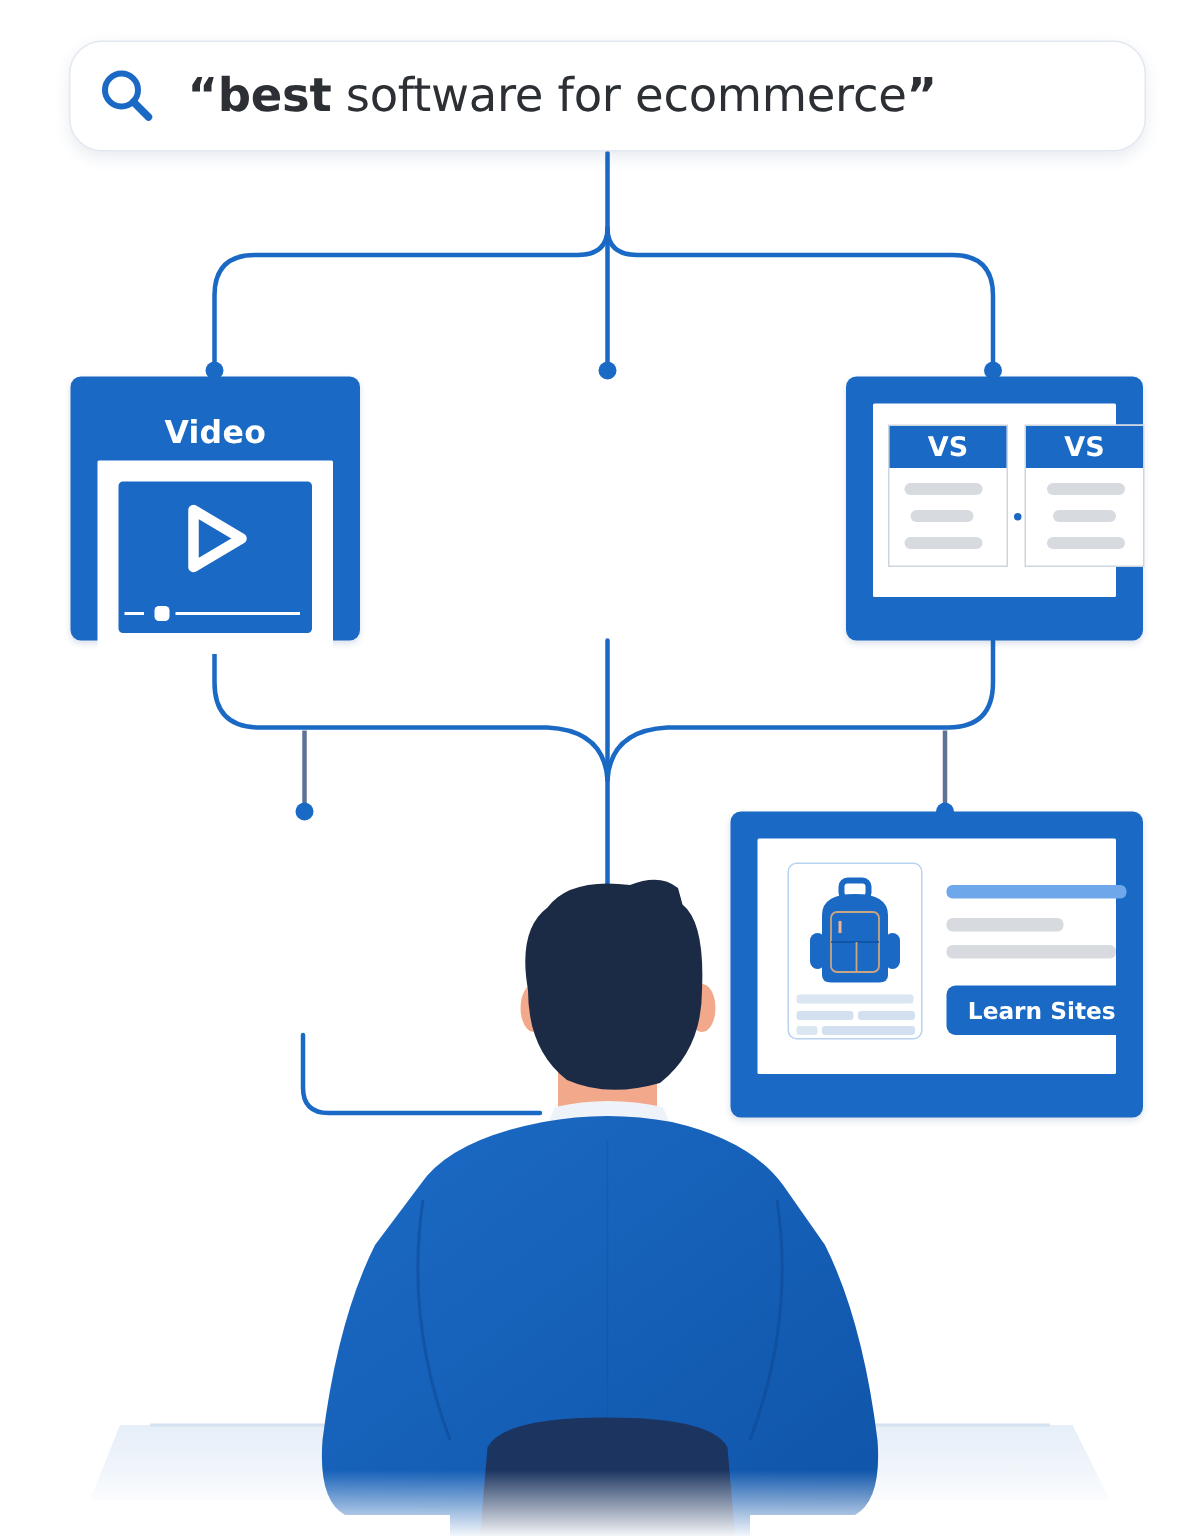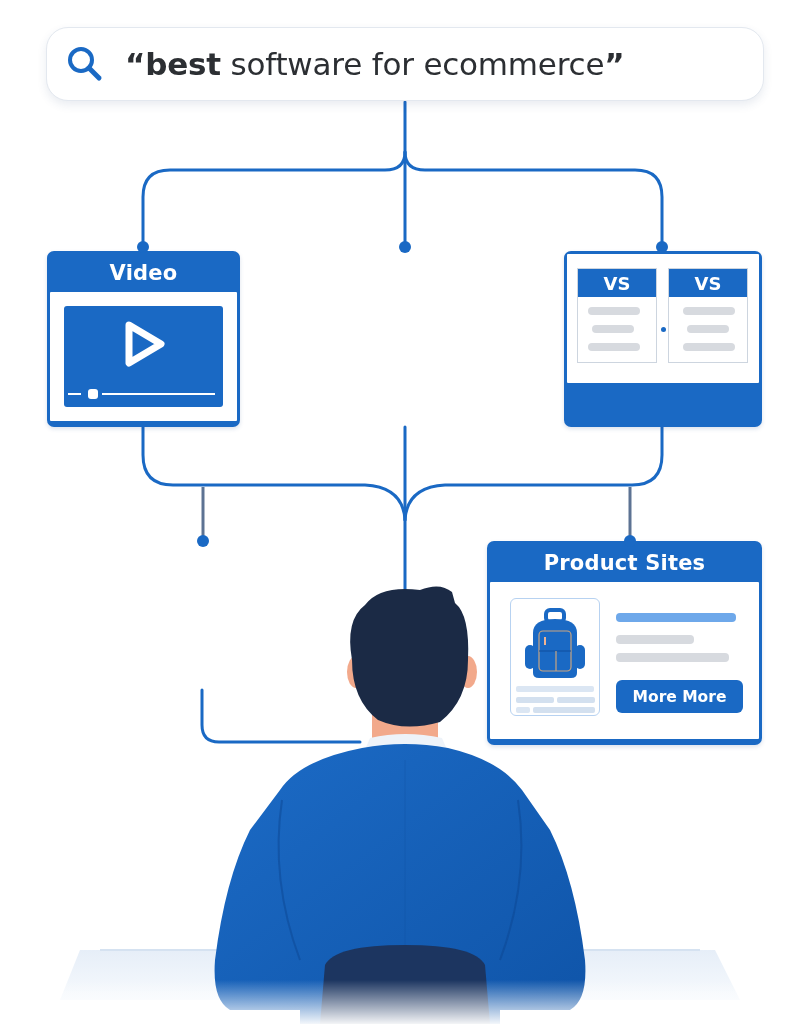--- a/index.html
+++ b/index.html
@@ -22,21 +22,21 @@
   }
   .search-text .q { font-weight: 700; }
   .search-text .bold { font-weight: 700; }
 
   
   svg.connectors { position: absolute; left: 0; top: 0; width: 795px; height: 1024px; }
 
   
   .card {
     position: absolute; background: #1a69c4; border-radius: 7px;
-    padding: 3px; box-shadow: 0 2px 4px rgba(20,60,130,0.15);
+    padding: 18px; box-shadow: 0 2px 4px rgba(20,60,130,0.15);
   }
   .card-header {
     height: 38px; display: flex; align-items: center; justify-content: center;
     color: #ffffff; font-weight: 700; font-size: 21px; letter-spacing: 0.2px;
     font-family: "DejaVu Sans", sans-serif;
   }
   .card-body {
     background: #ffffff; border-radius: 1px; position: relative;
   }
 
@@ -156,21 +156,20 @@
         <div class="bar" style="left:14px; top:74px; width:52px;"></div>
       </div>
       <div class="cmp-dot" style="left:94px; top:73px;"></div>
     </div>
   </div>
   <div class="dot" style="left:656px; top:241px;"></div>
 
   <div class="dot" style="left:197px; top:535px;"></div>
 
   <div class="card" style="left:487px; top:541px; width:275px; height:204px;">
-    <div class="card-header">Product Sites</div>
     <div class="card-body" style="height:157px;">
       <div class="ps-thumb">
         <svg width="88" height="80" viewBox="0 0 88 80" style="position:absolute; left:0; top:8px;">
           <rect x="35" y="3" width="18" height="12" rx="4" fill="none" stroke="#1a69c4" stroke-width="4"></rect>
           <rect x="14" y="38" width="10" height="24" rx="5" fill="#1a69c4"></rect>
           <rect x="64" y="38" width="10" height="24" rx="5" fill="#1a69c4"></rect>
           <path d="M22 26 Q22 12 44 12 Q66 12 66 26 L66 66 Q66 71 60 71 L28 71 Q22 71 22 66 Z" fill="#1a69c4"></path>
           <rect x="28" y="24" width="32" height="40" rx="4" fill="none" stroke="#c9a581" stroke-width="1.2"></rect>
           <line x1="28" y1="44" x2="60" y2="44" stroke="#0f4f9e" stroke-width="1"></line>
           <line x1="45" y1="44" x2="45" y2="64" stroke="#c9a581" stroke-width="1.2"></line>
@@ -178,21 +177,21 @@
         </svg>
         <div class="bar" style="left:5px; top:87px; width:78px; height:6px; background:#dbe6f3; border-radius:2px;"></div>
         <div class="bar" style="left:5px; top:98px; width:38px; height:6px; background:#d3e0ef; border-radius:2px;"></div>
         <div class="bar" style="left:46px; top:98px; width:38px; height:6px; background:#d3e0ef; border-radius:2px;"></div>
         <div class="bar" style="left:5px; top:108px; width:14px; height:6px; background:#dbe6f3; border-radius:2px;"></div>
         <div class="bar" style="left:22px; top:108px; width:62px; height:6px; background:#d3e0ef; border-radius:2px;"></div>
       </div>
       <div class="bar blue" style="left:126px; top:31px; width:120px; height:9px;"></div>
       <div class="bar" style="left:126px; top:53px; width:78px; height:9px;"></div>
       <div class="bar" style="left:126px; top:71px; width:113px; height:9px;"></div>
-      <div class="learn-more">More More</div>
+      <div class="learn-more">Learn Sites</div>
     </div>
   </div>
   <div class="dot" style="left:624px; top:535px;"></div>
 
   <svg class="person" viewBox="0 0 795 1024">
     <defs>
       <linearGradient id="desk" x1="0" y1="0" x2="0" y2="1">
         <stop offset="0" stop-color="#e6eef8"></stop>
         <stop offset="1" stop-color="#f7fafd"></stop>
       </linearGradient>

